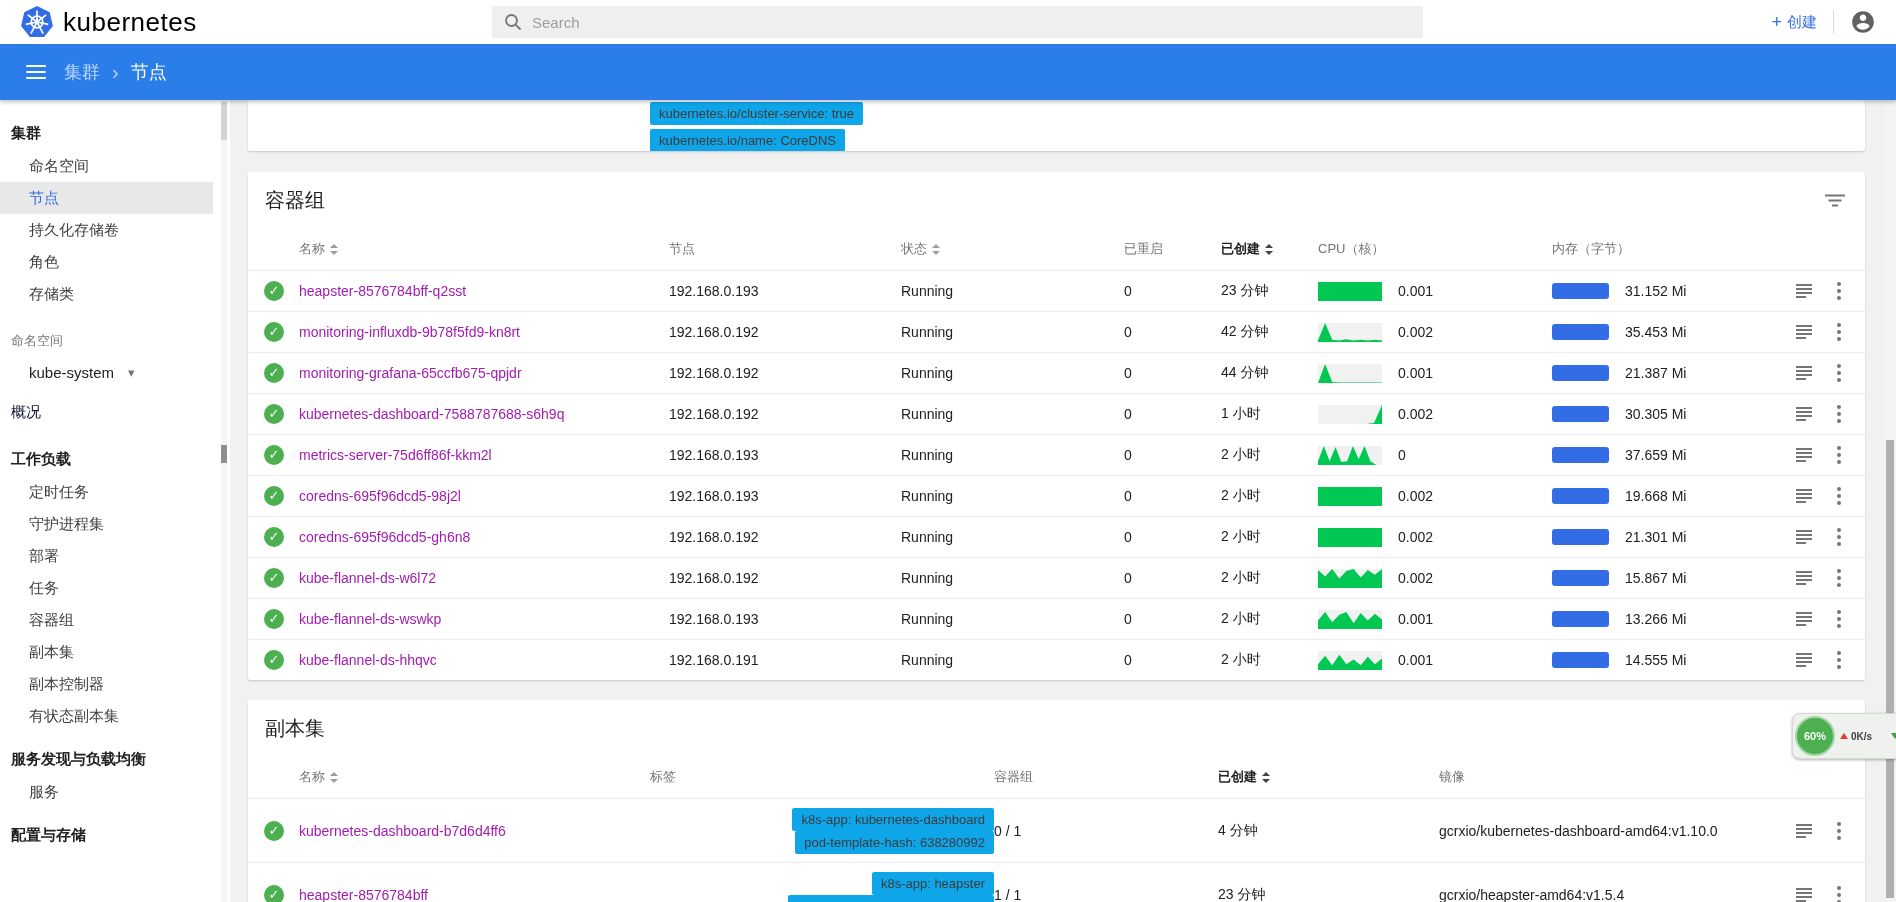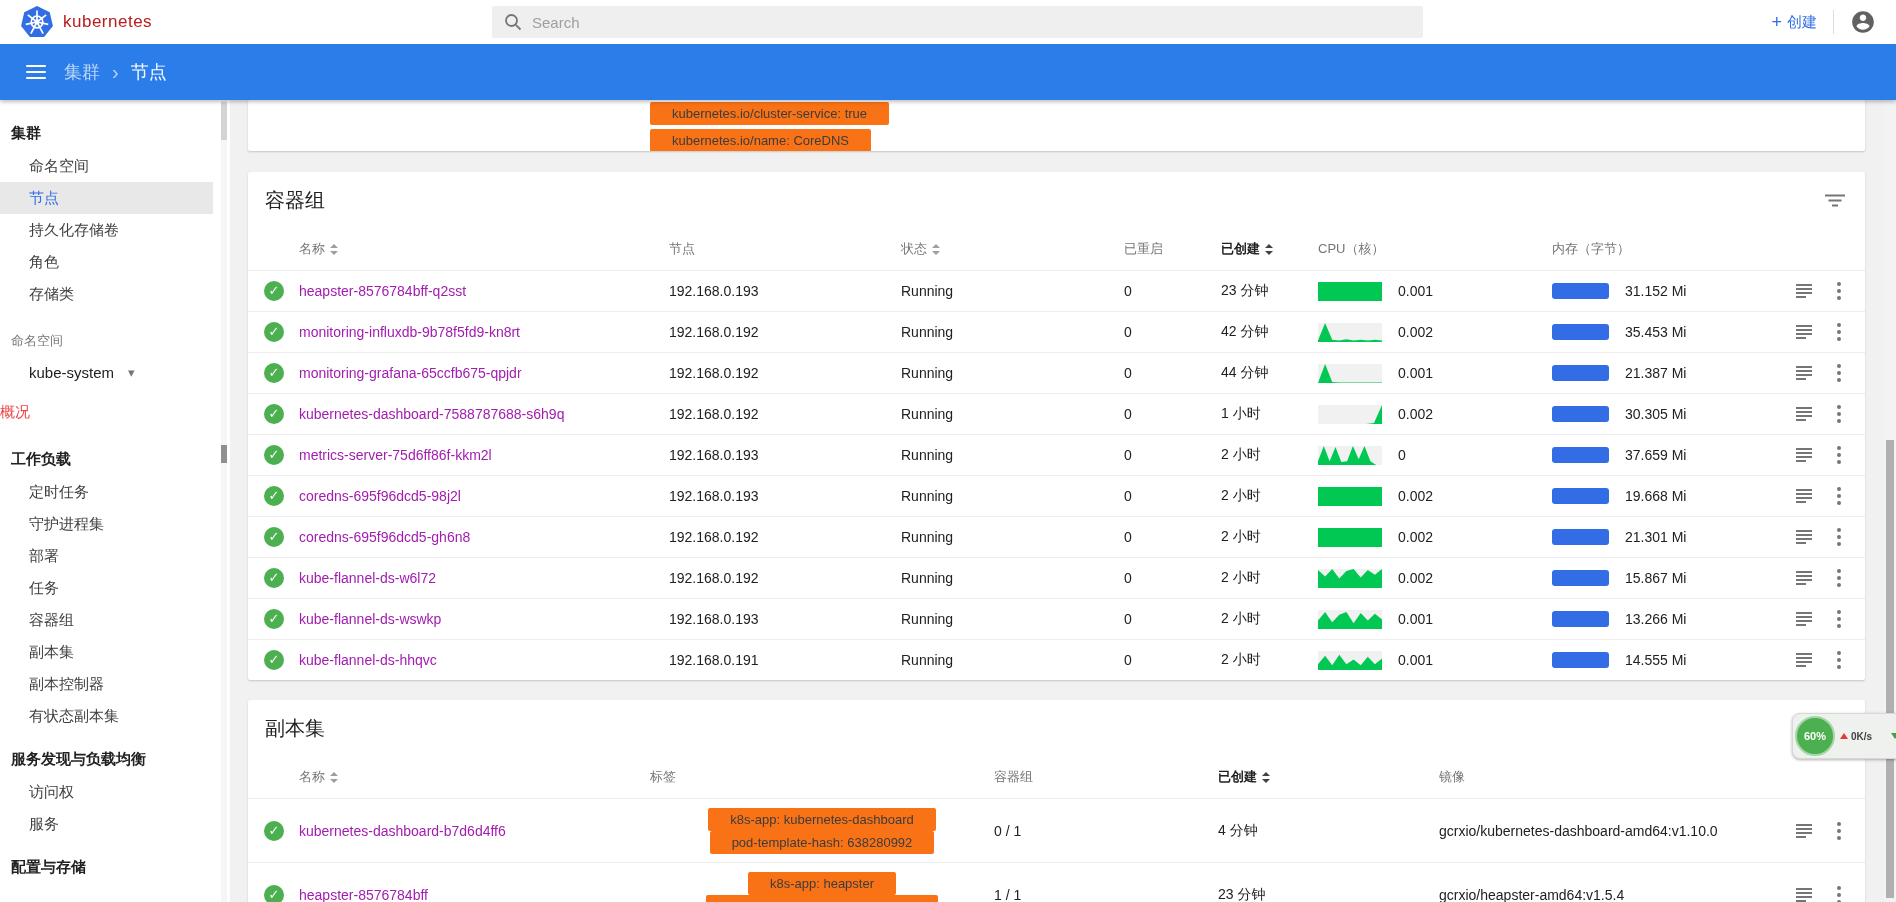--- a/index.html
+++ b/index.html
@@ -2,21 +2,21 @@
 <html><head>
 <meta charset="utf-8">
 <style>
 *{box-sizing:border-box;margin:0;padding:0}
 html,body{width:1896px;height:902px;overflow:hidden;background:#f1f1f1;
   font-family:"Liberation Sans","DejaVu Sans",sans-serif;font-size:14px;color:#212121}
 
 
 .topbar{height:44px;background:#fff;display:flex;align-items:center;position:relative;z-index:6}
 .brand{display:flex;align-items:center;gap:9px;padding-left:20px;cursor:pointer}
-.brand-name{font-size:17px;color:#b91c1c;letter-spacing:.5px}
+.brand-name{font-size:26px;color:#000000;letter-spacing:.5px}
 .search-wrap{position:absolute;left:492px;top:6px;width:931px;height:32px;background:#efefef;
   border-radius:2px;display:flex;align-items:center;padding:0 12px;gap:10px}
 .search-wrap input{flex:1;border:0;background:transparent;outline:none;font-size:15px;color:#333;font-family:inherit}
 .search-wrap input::placeholder{color:#9e9e9e}
 .topbar-right{margin-left:auto;display:flex;align-items:center;gap:16px;padding-right:20px}
 .create-link{display:flex;align-items:center;gap:5px;color:#326de6;font-size:15px;cursor:pointer}
 .create-plus{font-size:18px;line-height:1}
 .vdivider{width:1px;height:24px;background:#dcdcdc}
 
 
@@ -33,33 +33,33 @@
 .layout{display:flex;height:802px;position:relative}
 
 
 .sidebar{width:230px;background:#fff;flex:none;position:relative;padding-top:16px;overflow:hidden}
 .sb-header{height:34px;line-height:34px;padding-left:11px;font-size:15px;font-weight:bold;color:#212121;cursor:pointer}
 .sb-item{height:32px;line-height:32px;padding-left:29px;font-size:15px;color:#404040;cursor:pointer}
 .sb-item.selected{background:#e8e8e8;color:#326de6;width:213px}
 .sb-label{margin-top:18px;height:26px;line-height:26px;padding-left:11px;font-size:13px;color:#757575}
 .sb-select{height:36px;display:flex;align-items:center;padding-left:29px;gap:14px;font-size:15px;color:#212121;cursor:pointer;margin-bottom:6px}
 .sb-select .caret{color:#757575;font-size:13px}
-.sb-top{height:32px;line-height:32px;padding-left:0;font-size:15px;color:#ef4444;cursor:pointer;}
+.sb-top{height:32px;line-height:32px;padding-left:11px;font-size:15px;color:#0f172a;cursor:pointer;}
 .sb-item + .sb-header{margin-top:10px}
 .sb-top + .sb-header{margin-top:14px}
 .sb-scroll{position:absolute;top:0;right:3px;width:6px;height:100%;background:#f6f6f6}
 .sb-thumb-top{position:absolute;top:2px;left:0;width:6px;height:38px;background:#d4d4d4}
 .sb-thumb{position:absolute;top:345px;left:0;width:6px;height:18px;background:#8f8f8f}
 
 
 .content{flex:1;position:relative;padding:0 31px 0 18px;overflow:hidden}
 .card{background:#fff;border-radius:2px;box-shadow:0 1px 2px rgba(0,0,0,.18);overflow:hidden}
 .labels-card{height:51px;padding:2px 0 0 402px}
-.chip{display:block;width:fit-content;background:#f97316;border-radius:2px;height:23px;line-height:23px;
-  padding:0 22px;font-size:13px;color:#3c3c3c;white-space:nowrap}
+.chip{display:block;width:fit-content;background:#0ea5e9;border-radius:2px;height:23px;line-height:23px;
+  padding:0 9px;font-size:13px;color:#3c3c3c;white-space:nowrap}
 .labels-card .chip{margin-bottom:4px}
 .card-title-row{height:56px;display:flex;align-items:center;justify-content:space-between;padding:0 20px 0 17px}
 .card-title{font-size:20px;font-weight:400;color:#212121}
 .pods-card{margin-top:21px}
 .rs-card{margin-top:20px}
 
 
 .pods-grid{display:grid;grid-template-columns:51px 370px 232px 223px 97px 97px 234px 232px 1fr}
 .rs-grid{display:grid;grid-template-columns:51px 351px 344px 224px 221px 345px 1fr}
 .thead{height:42px;align-items:center}
@@ -80,21 +80,21 @@
 .cpu-cell,.mem-cell{display:flex;align-items:center;gap:16px}
 .spark{width:64px;height:19px;background:#f1f1f1;display:inline-block;overflow:hidden}
 .spark svg{display:block}
 .membar{width:57px;height:16px;display:inline-block}
 .membar i{display:block;height:100%;background:#326de6;border-radius:3px}
 .actions-cell{display:flex;align-items:center;justify-content:flex-end;gap:24px;padding-right:24px}
 .icon-btn{cursor:pointer}
 
 
 .rs-row{height:64px;align-items:center;border-top:1px solid #ededed;font-size:14px;color:#212121}
-.rs-labels{display:flex;flex-direction:column;justify-content:center;align-items:center;gap:0;height:100%;padding:6px 0}
+.rs-labels{display:flex;flex-direction:column;justify-content:center;align-items:flex-end;gap:0;height:100%;padding:6px 0}
 
 
 .net-widget{position:absolute;left:1562px;top:613px;display:flex;align-items:center;gap:5px;
   background:#eef1ee;border:1px solid #d6d9d6;border-radius:8px;box-shadow:0 1px 3px rgba(0,0,0,.3);
   padding:2px 7px 2px 2px;z-index:10}
 .gauge{width:40px;height:40px;border-radius:50%;background:#4caf50;border:2px solid #a5d6a7;color:#fff;
   font-size:11px;font-weight:bold;display:flex;align-items:center;justify-content:center}
 .net-rates{display:flex;flex-direction:row;gap:19px}
 .net-rate{display:flex;align-items:center;gap:3px;font-size:10px;color:#424242;font-weight:bold}
 .tri-up{width:0;height:0;border-left:4px solid transparent;border-right:4px solid transparent;border-bottom:6px solid #e53935}
@@ -178,21 +178,20 @@
         <div class="sb-header">工作负载</div>
         <div class="sb-item">定时任务</div>
         <div class="sb-item">守护进程集</div>
         <div class="sb-item">部署</div>
         <div class="sb-item">任务</div>
         <div class="sb-item">容器组</div>
         <div class="sb-item">副本集</div>
         <div class="sb-item">副本控制器</div>
         <div class="sb-item">有状态副本集</div>
         <div class="sb-header">服务发现与负载均衡</div>
-        <div class="sb-item">访问权</div>
         <div class="sb-item">服务</div>
         <div class="sb-header">配置与存储</div>
       </nav>
     <div class="sb-scroll">
       <div class="sb-thumb-top"></div>
       <div class="sb-thumb"></div>
     </div>
   </aside>
 
   <main class="content">

